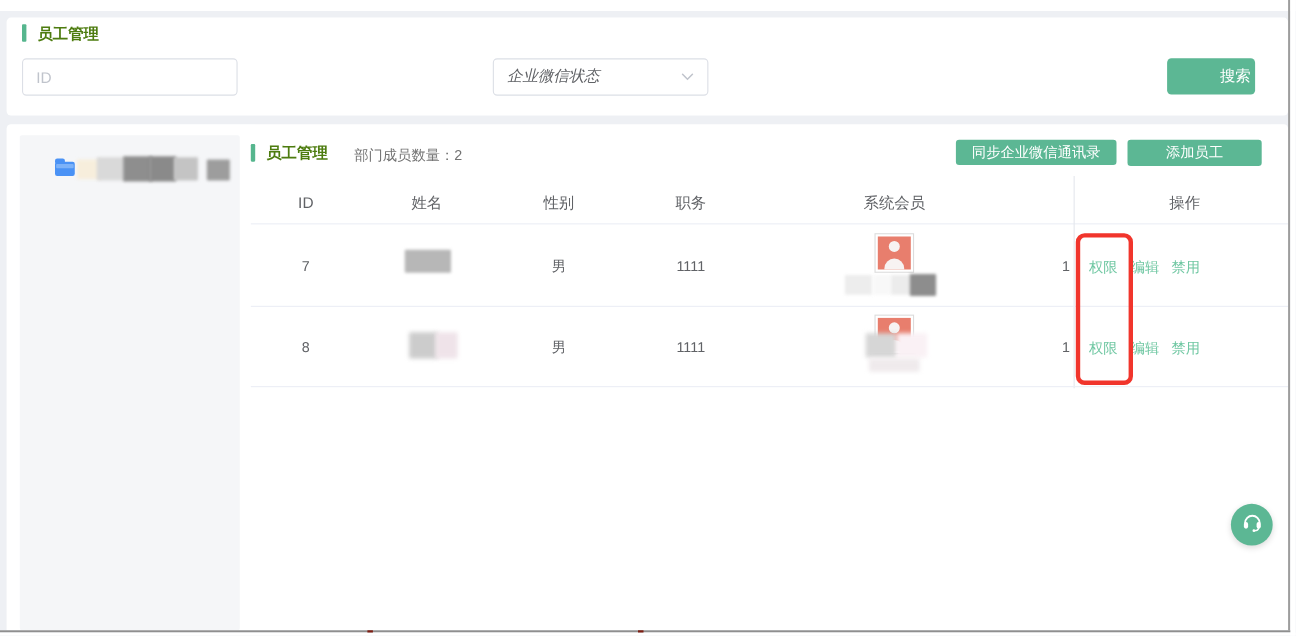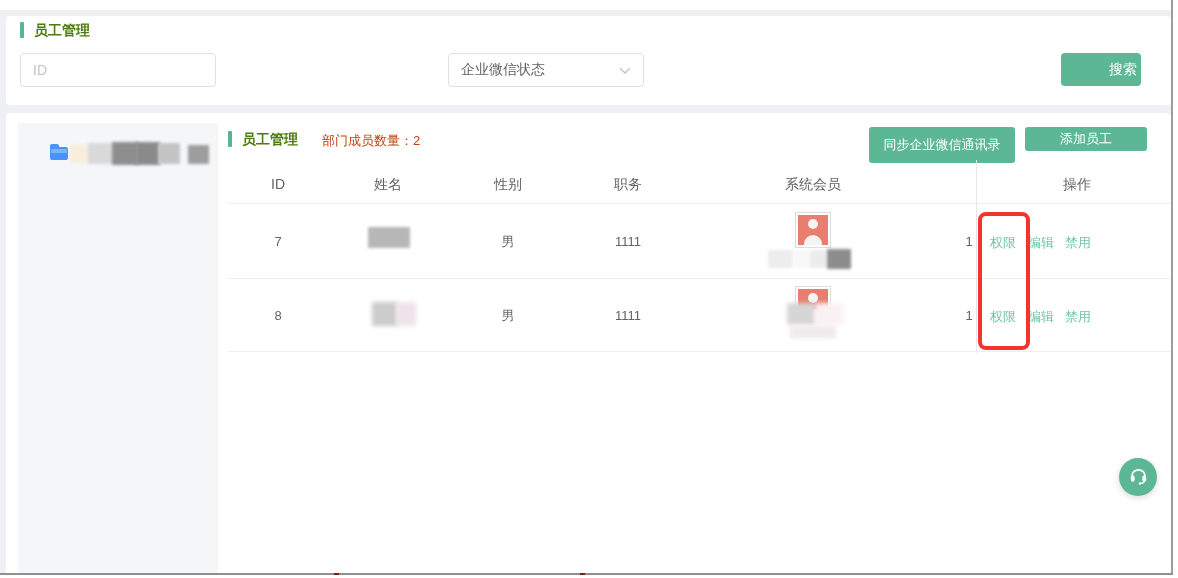--- a/index.html
+++ b/index.html
@@ -8,28 +8,28 @@
   .stage { position:relative; width:1178px; height:578px; background:#eef0f4; }
   .abs { position:absolute; }
 
   .top-strip { left:0; top:0; width:1178px; height:10px; background:#ffffff; }
   .card { background:#ffffff; border-radius:4px; }
   .filter-card { left:6px; top:16px; width:1165px; height:89px; }
   .main-card { left:6px; top:113px; width:1165px; height:460px; border-radius:4px 4px 0 0; }
 
   .accent-bar { width:4px; height:16px; background:#56b68e; border-radius:1px; }
   .card-title { font-size:14px; font-weight:bold; color:#4d7c0f; line-height:16px; }
-  .sub-label { font-size:13px; color:#c2410c; }
+  .sub-label { font-size:13px; color:#737373; }
 
   .tbox { border:1px solid #dcdfe6; border-radius:4px; background:#fff; height:34px; }
   input.tbox { width:100%; height:100%; border:1px solid #dcdfe6; border-radius:4px;
                padding:0 12px; font-size:14px; color:#606266; outline:none;
                font-family:"Liberation Sans","DejaVu Sans",sans-serif; }
   input.tbox::placeholder { color:#c0c4cc; }
-  .select { display:flex; align-items:center; justify-content:space-between; padding:12px 12px; cursor:pointer; }
+  .select { display:flex; align-items:center; justify-content:space-between; padding:12px 12px; cursor:pointer;font-style:italic; }
   .select .val { font-size:14px; color:#606266; }
 
   .btn { display:flex; align-items:center; justify-content:center; background:#5cb794;
          color:#ffffff; border:none; border-radius:4px; cursor:pointer;
          font-family:"Liberation Sans","DejaVu Sans",sans-serif; }
   .btn-search { font-size:14px; }
   .btn-sm { font-size:13px; border-radius:3px; }
 
   .sidebar-panel { left:18px; top:123px; width:200px; height:450px; background:#f5f6f8; border-radius:2px; }
   .blur-block { position:absolute; filter:blur(1.5px); border-radius:1px; }
@@ -105,21 +105,21 @@
     <span class="blur-block" style="left:66px; top:0; width:26px; height:23px; background:#8e8e8e;"></span>
     <span class="blur-block" style="left:90px; top:0; width:24px; height:23px; background:#8a8a8a;"></span>
     <span class="blur-block" style="left:112px; top:1px; width:22px; height:21px; background:#c4c4c4;"></span>
     <span class="blur-block" style="left:142px; top:3px; width:21px; height:19px; background:#9d9d9d;"></span>
   </div>
 
   <div class="abs accent-bar" style="left:228px; top:131px;"></div>
   <div class="abs card-title" style="left:242px; top:131px;">员工管理</div>
   <div class="abs sub-label" style="left:322px; top:132px;">部门成员数量：2</div>
 
-  <button class="abs btn btn-sm" style="left:869px; top:127px; width:146px; height:36px;">同步企业微信通讯录</button>
+  <button class="abs btn btn-sm" style="left:869px; top:127px; width:146px; height:23px;">同步企业微信通讯录</button>
   <button class="abs btn btn-sm" style="left:1025px; top:127px; width:122px; height:24px;">添加员工</button>
 
   <div class="th" style="left:238px; top:176px; width:80px;">ID</div>
   <div class="th" style="left:348px; top:176px; width:80px;">姓名</div>
   <div class="th" style="left:468px; top:176px; width:80px;">性别</div>
   <div class="th" style="left:588px; top:176px; width:80px;">职务</div>
   <div class="th" style="left:753px; top:176px; width:120px;">系统会员</div>
   <div class="th" style="left:1017px; top:176px; width:120px;">操作</div>
 
   <div class="hline" style="left:228px; top:203px; width:943px;"></div>

